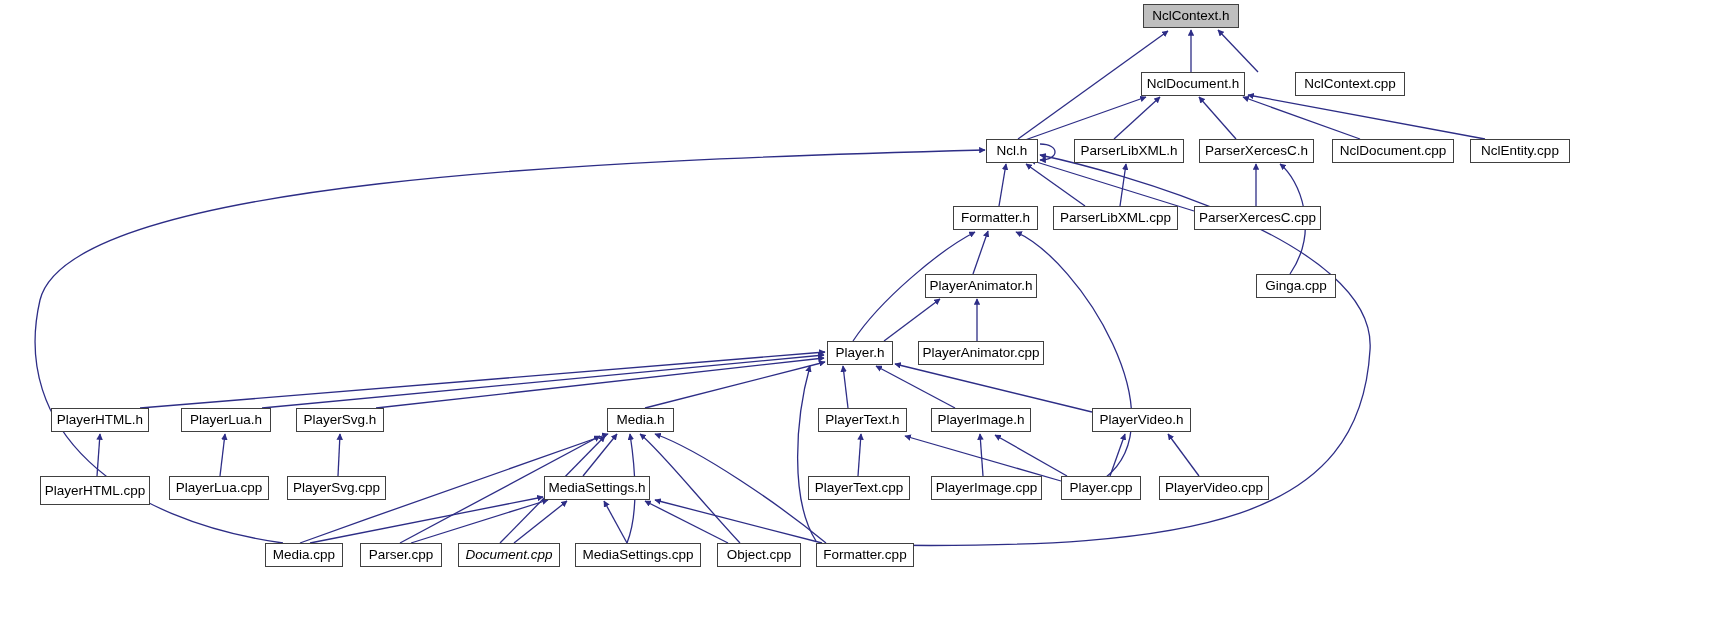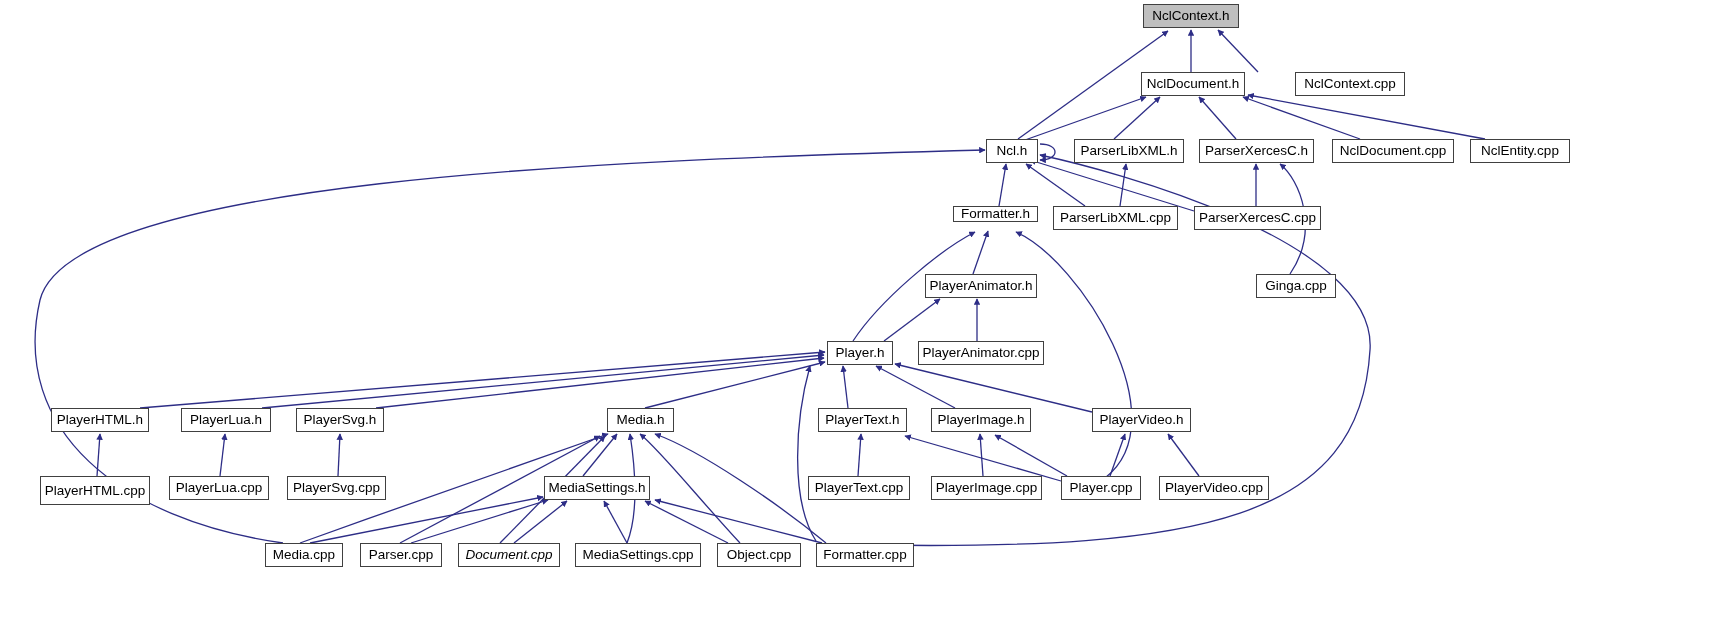--- a/index.html
+++ b/index.html
@@ -128,21 +128,21 @@
       </div>
       <div class="node" style="left: 1199px; top: 139px; width: 115px; height: 24px;">
         <span class="lbl">ParserXercesC.h</span>
       </div>
       <div class="node" style="left: 1332px; top: 139px; width: 122px; height: 24px;">
         <span class="lbl">NclDocument.cpp</span>
       </div>
       <div class="node" style="left: 1470px; top: 139px; width: 100px; height: 24px;">
         <span class="lbl">NclEntity.cpp</span>
       </div>
-      <div class="node" style="left: 953px; top: 206px; width: 85px; height: 16px;">
+      <div class="node" style="left: 953px; top: 206px; width: 85px; height: 24px;">
         <span class="lbl">Formatter.h</span>
       </div>
       <div class="node" style="left: 1053px; top: 206px; width: 125px; height: 24px;">
         <span class="lbl">ParserLibXML.cpp</span>
       </div>
       <div class="node" style="left: 1194px; top: 206px; width: 127px; height: 24px;">
         <span class="lbl">ParserXercesC.cpp</span>
       </div>
       <div class="node" style="left: 925px; top: 274px; width: 112px; height: 24px;">
         <span class="lbl">PlayerAnimator.h</span>

